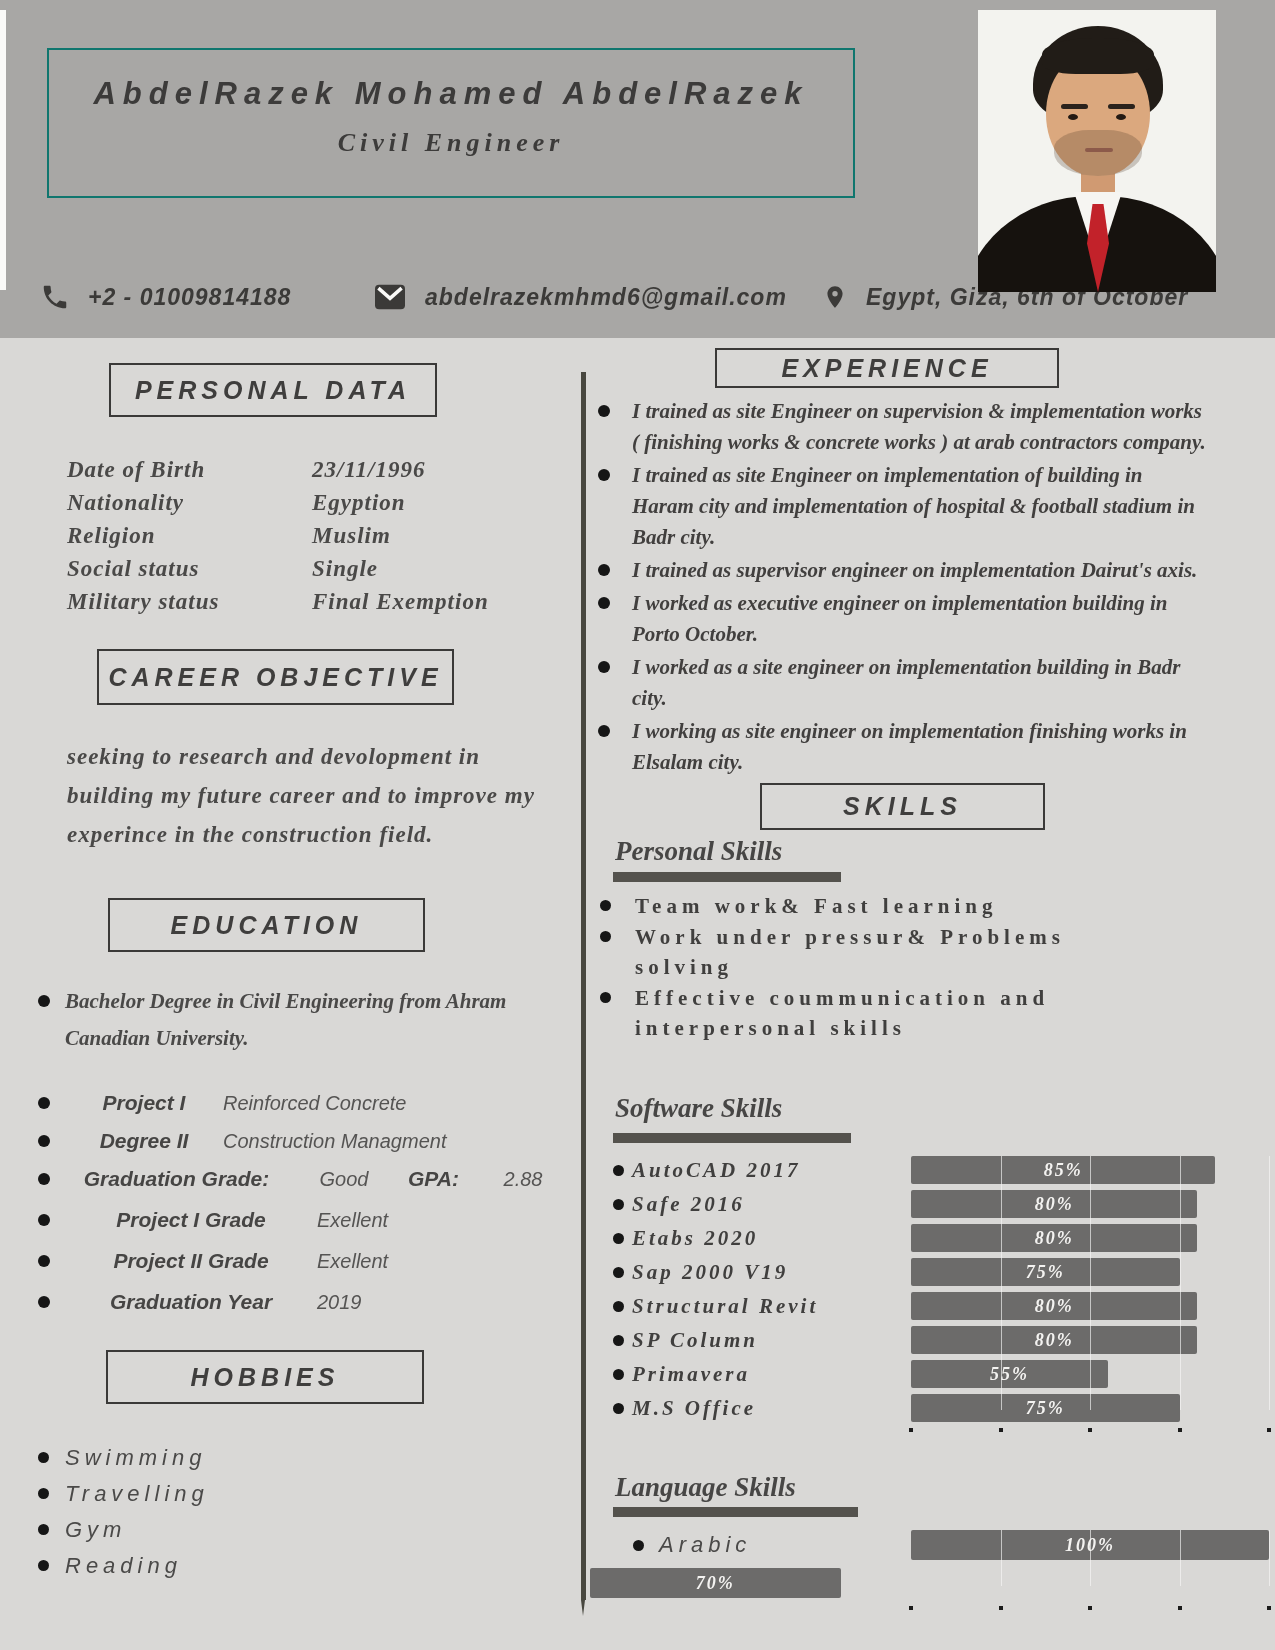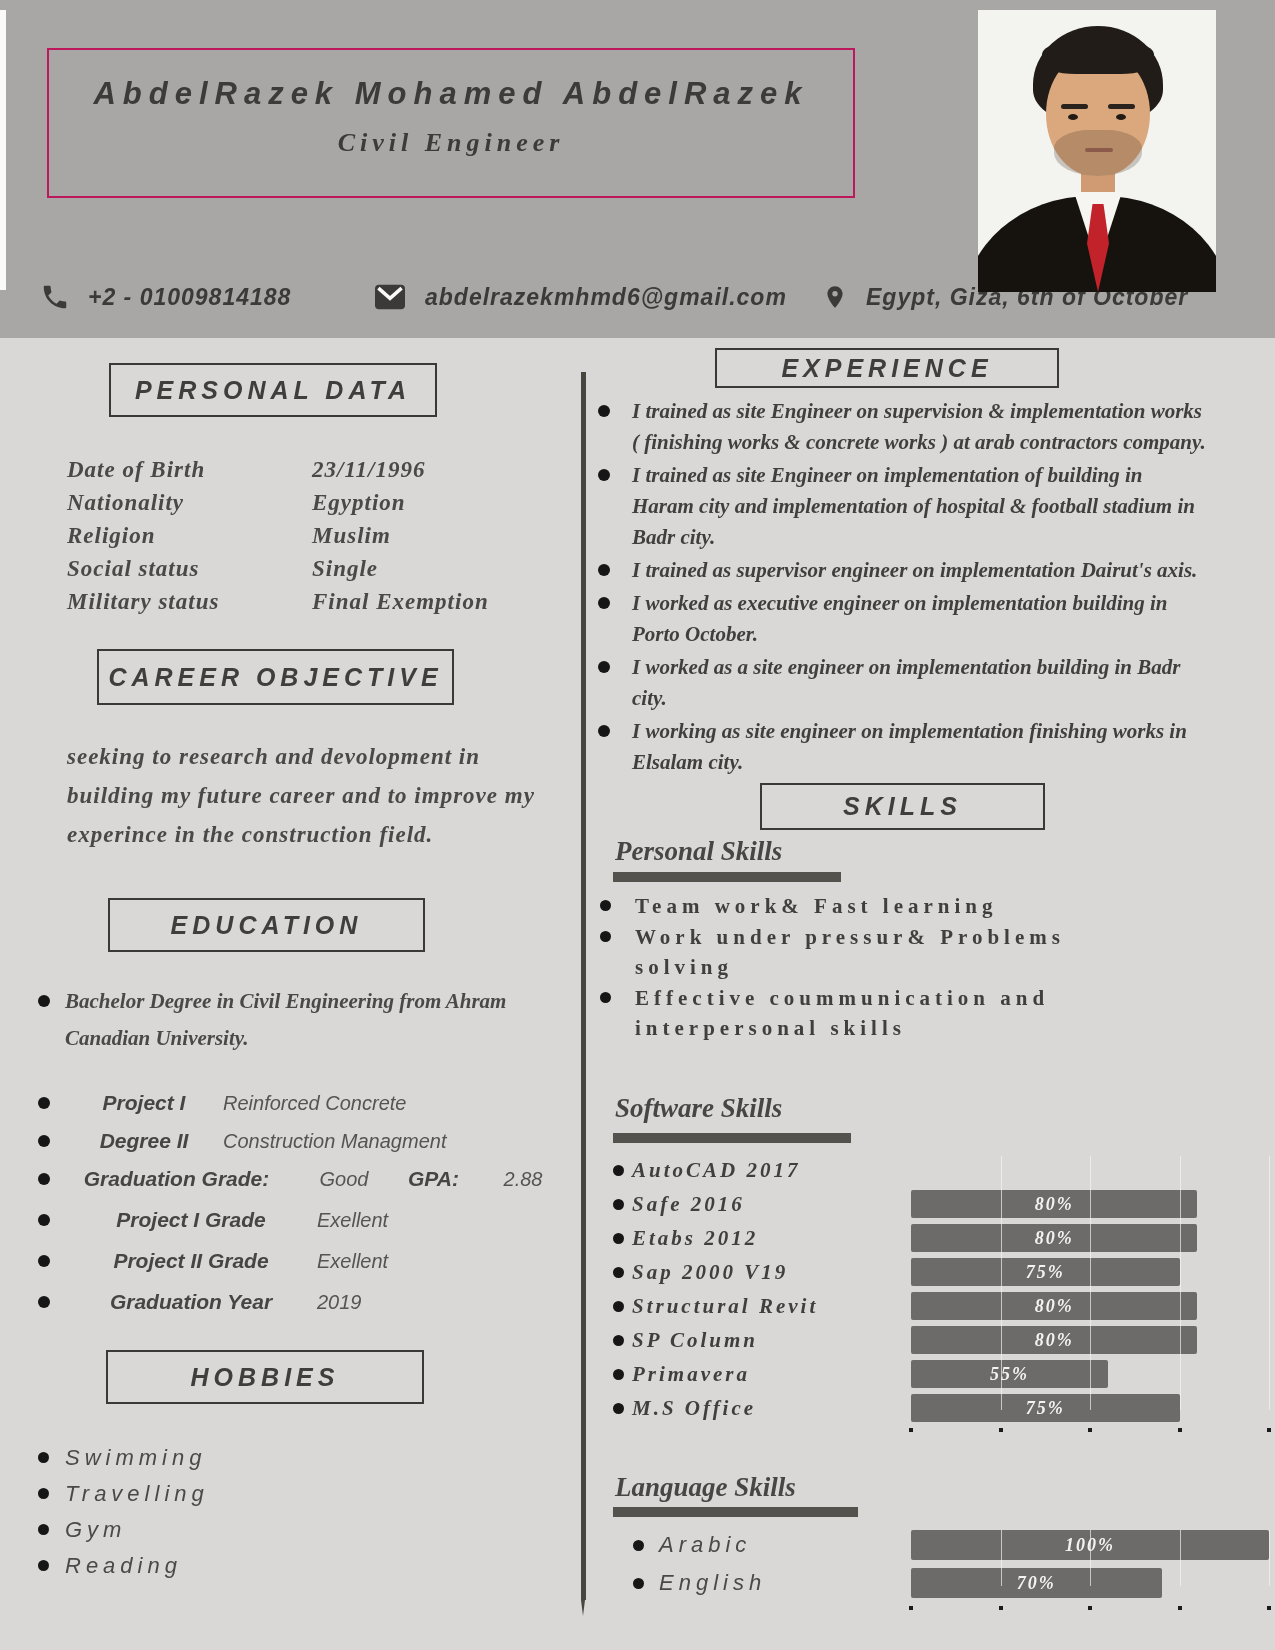--- a/index.html
+++ b/index.html
@@ -7,21 +7,21 @@
     width:1275px;height:1650px;position:relative;overflow:hidden;
     background:#d9d8d6;
     font-family:"Liberation Sans",sans-serif;
     color:#4a4948;
   }
   
   .band{position:absolute;left:0;top:0;width:1275px;height:338px;background:#a8a7a5;}
   .band-white-strip{position:absolute;left:0;top:10px;width:6px;height:280px;background:#fafaf8;}
   .name-box{
     position:absolute;left:47px;top:48px;width:808px;height:150px;
-    border:2px solid #be185d;box-sizing:border-box;text-align:center;
+    border:2px solid #0f766e;box-sizing:border-box;text-align:center;
   }
   .name{
     margin-top:26px;font-size:31px;font-weight:700;font-style:italic;
     letter-spacing:7px;color:#3c3b3a;
   }
   .job-title{
     margin-top:16px;font-family:"Liberation Serif",serif;font-size:26px;
     font-weight:700;font-style:italic;letter-spacing:5px;color:#3c3b3a;
   }
   
@@ -292,34 +292,37 @@
     </div>
 
   <div class="sub-head software">Software Skills</div>
   <div class="underbar s"></div>
   <div class="chart software" id="chart-software">
       <div class="bar-row">
         <div class="bar-label">
           <span class="dot"></span>
           <span>AutoCAD 2017</span>
         </div>
+        <div class="barbox">
+          <div class="fill" style="width: 85%;">85%</div>
+        </div>
       </div>
       <div class="bar-row">
         <div class="bar-label">
           <span class="dot"></span>
           <span>Safe 2016</span>
         </div>
         <div class="barbox">
           <div class="fill" style="width: 80%;">80%</div>
         </div>
       </div>
       <div class="bar-row">
         <div class="bar-label">
           <span class="dot"></span>
-          <span>Etabs 2012</span>
+          <span>Etabs 2020</span>
         </div>
         <div class="barbox">
           <div class="fill" style="width: 80%;">80%</div>
         </div>
       </div>
       <div class="bar-row">
         <div class="bar-label">
           <span class="dot"></span>
           <span>Sap 2000 V19</span>
         </div>
@@ -382,24 +385,20 @@
       <div class="bar-row">
         <div class="bar-label">
           <span class="dot"></span>
           <span>Arabic</span>
         </div>
         <div class="barbox">
           <div class="fill" style="width: 100%;">100%</div>
         </div>
       </div>
       <div class="bar-row">
-        <div class="bar-label">
-          <span class="dot"></span>
-          <span>English</span>
-        </div>
         <div class="barbox">
           <div class="fill" style="width: 70%;">70%</div>
         </div>
       </div>
       <div class="gl" style="left: 410.5px;"></div>
       <div class="gl" style="left: 500px;"></div>
       <div class="gl" style="left: 589.5px;"></div>
       <div class="gl" style="left: 679px;"></div>
     </div>
   <div class="tickrow" id="ticks-language">

